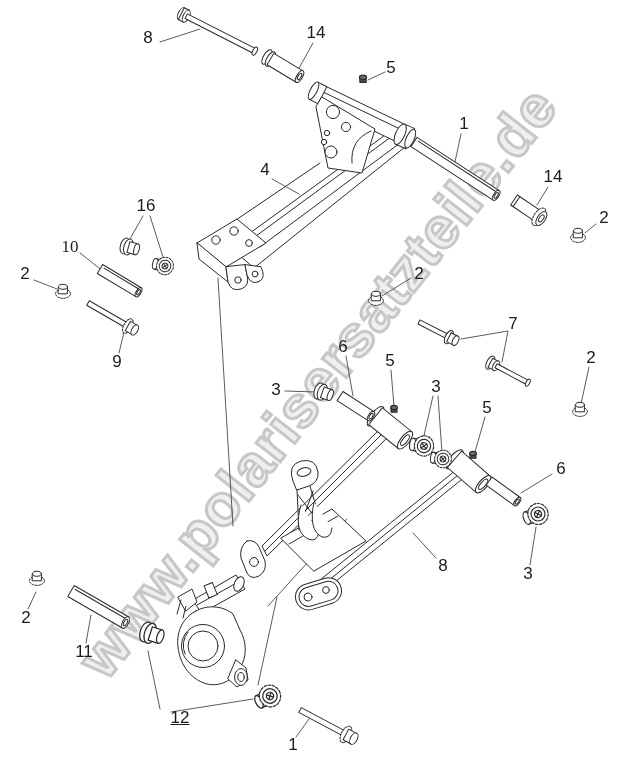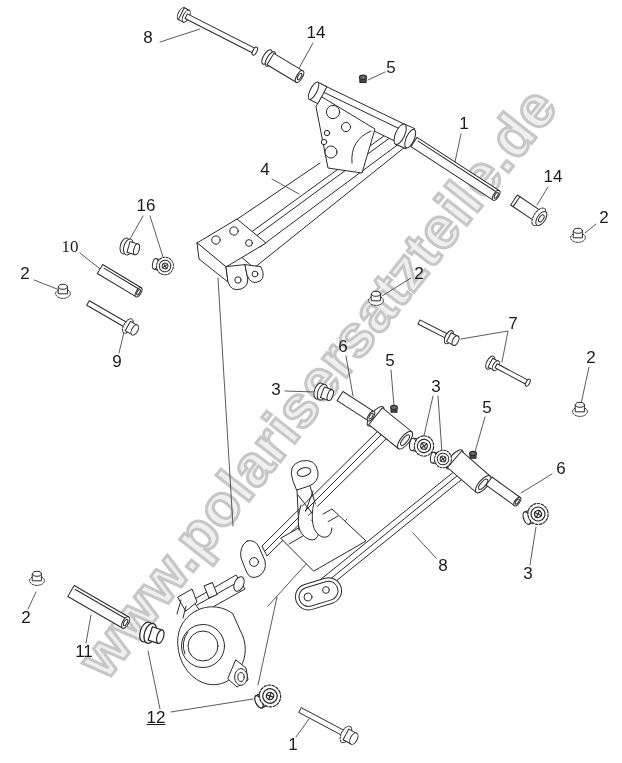--- a/index.html
+++ b/index.html
@@ -312,16 +312,16 @@
       <span class="callout" style="left: 390px; top: 361px;">5</span>
       <span class="callout" style="left: 276px; top: 390px;">3</span>
       <span class="callout" style="left: 436px; top: 387px;">3</span>
       <span class="callout" style="left: 487px; top: 408px;">5</span>
       <span class="callout" style="left: 591px; top: 358px;">2</span>
       <span class="callout" style="left: 561px; top: 469px;">6</span>
       <span class="callout" style="left: 528px; top: 574px;">3</span>
       <span class="callout" style="left: 443px; top: 566px;">8</span>
       <span class="callout" style="left: 26px; top: 618px;">2</span>
       <span class="callout" style="left: 84px; top: 652px;">11</span>
-      <span class="callout" style="left: 156px; top: 718px; text-decoration: underline;">12</span>
+      <span class="callout" style="left: 180px; top: 718px; text-decoration: underline;">12</span>
       <span class="callout" style="left: 293px; top: 745px;">1</span>
     </div>
 </div>
 
 </body></html>

